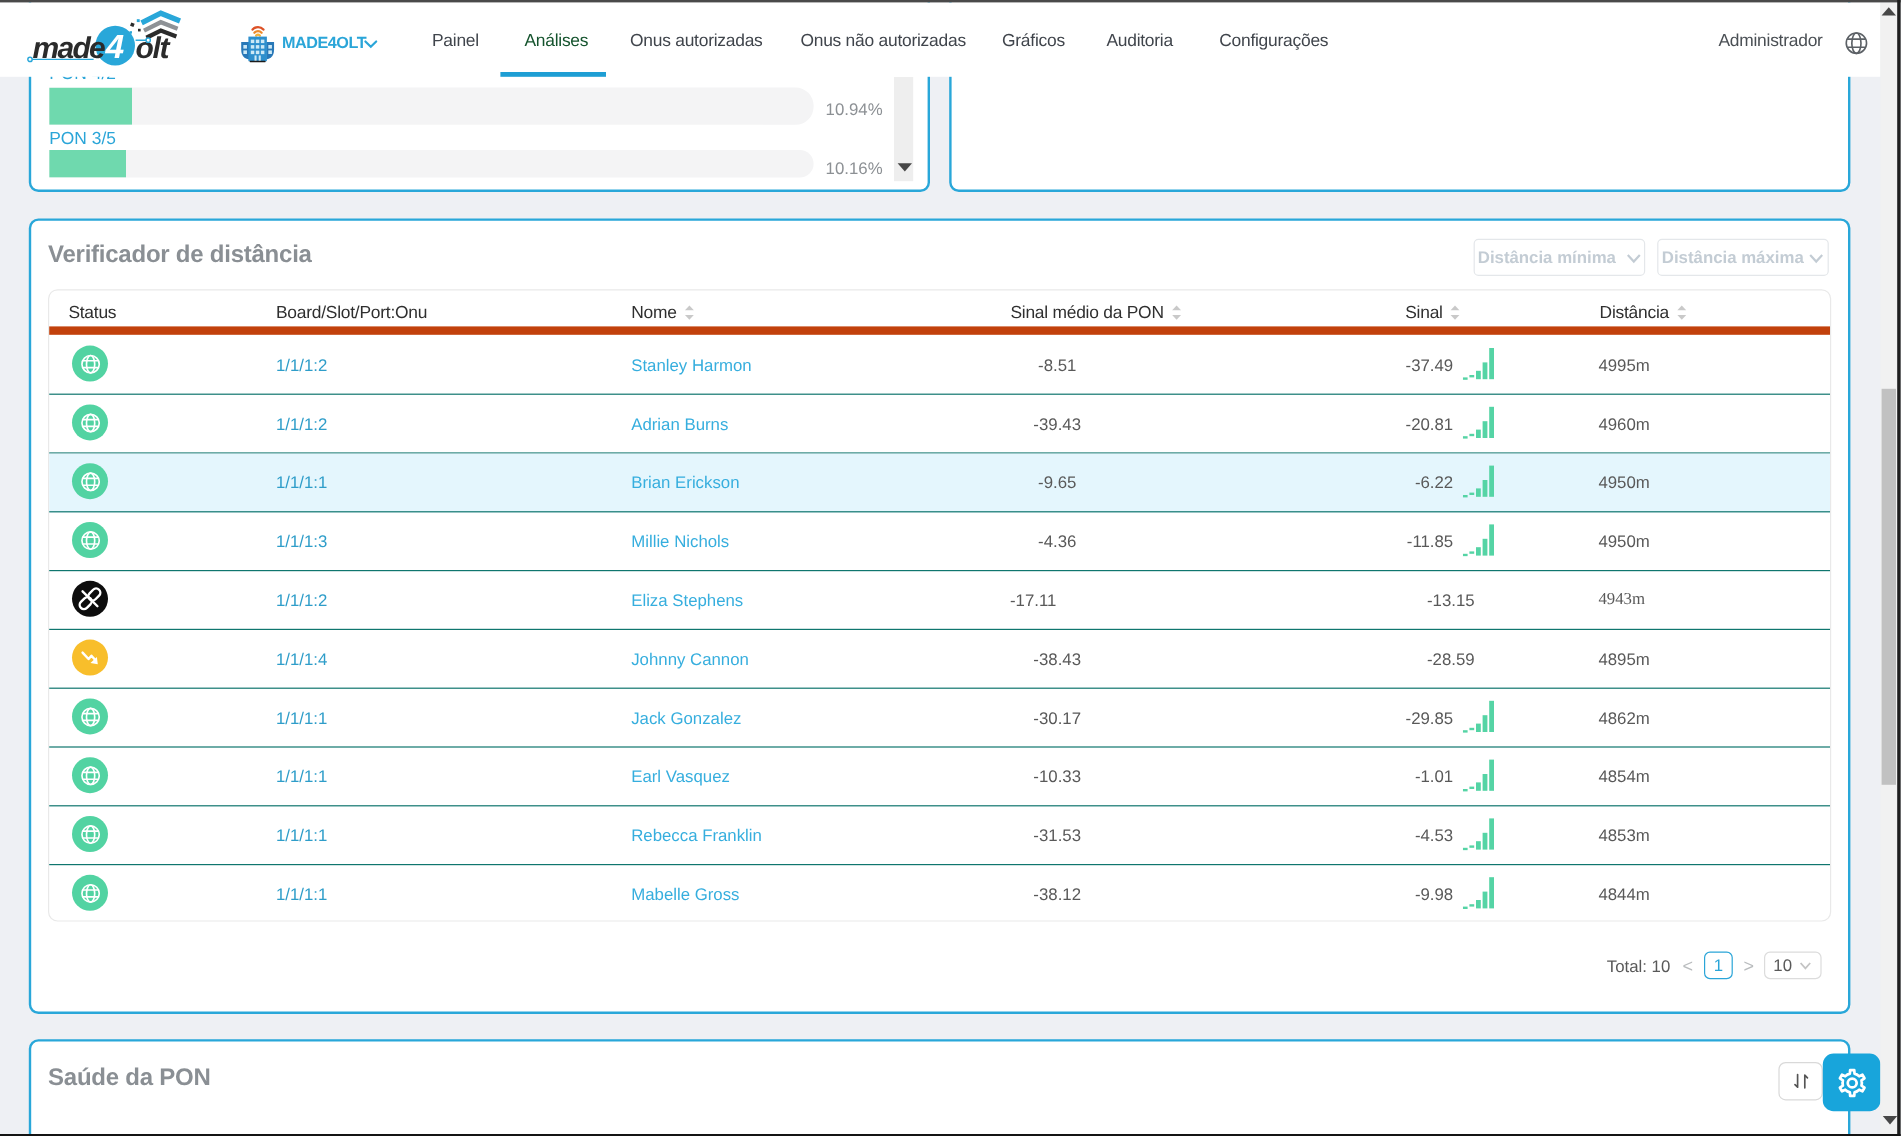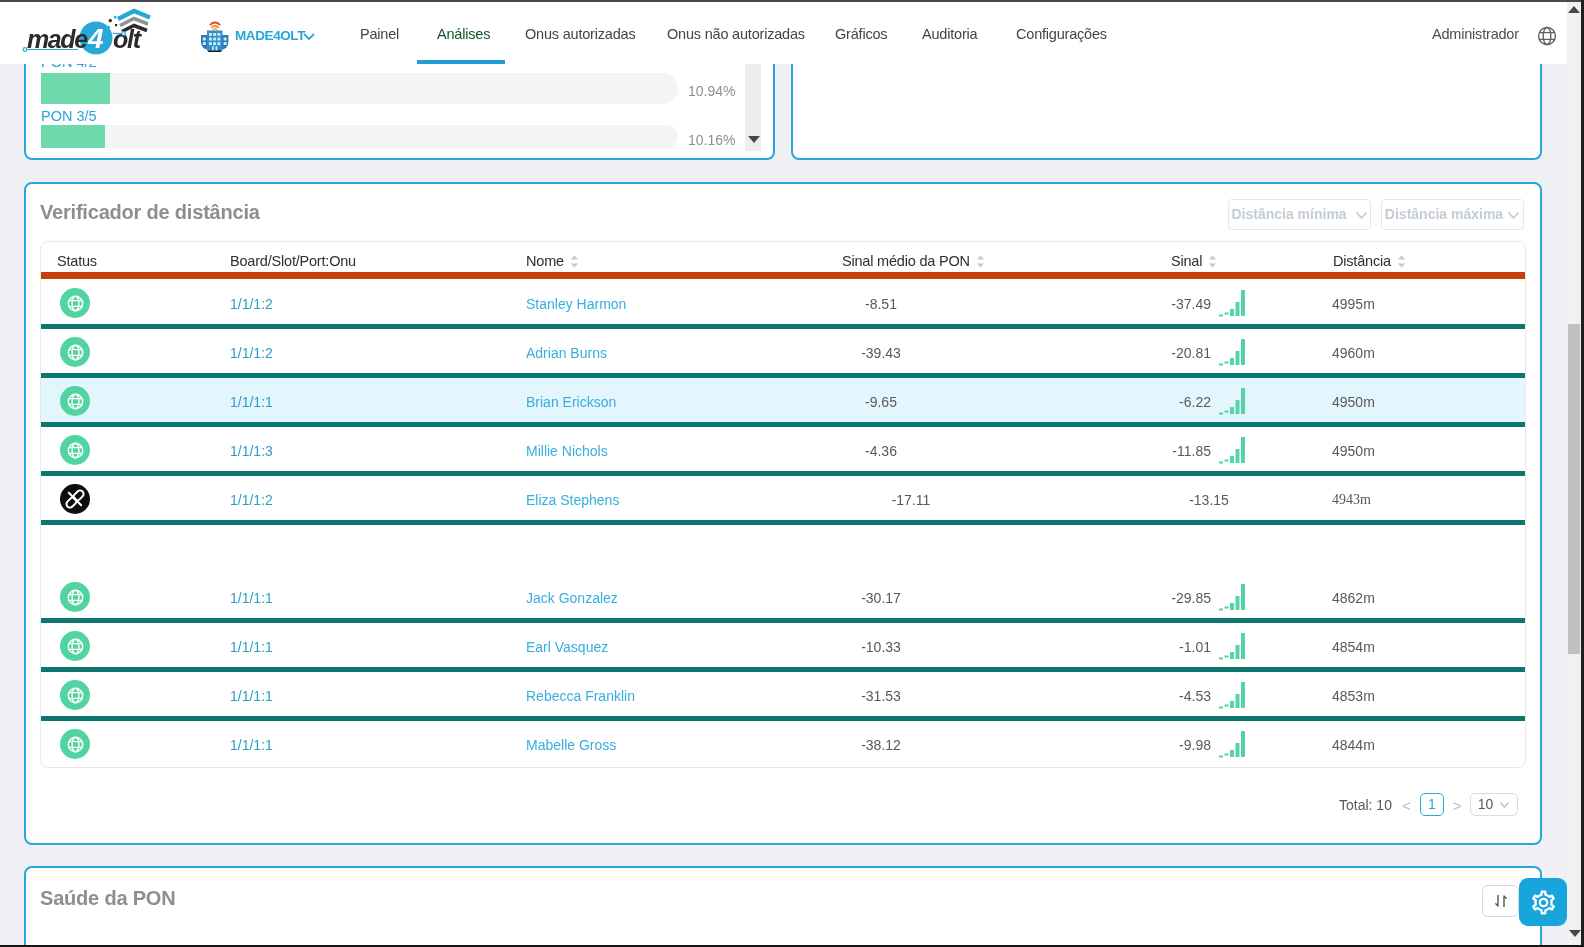--- a/index.html
+++ b/index.html
@@ -39,21 +39,21 @@
 .tri-dn { width:0; height:0; border-left:6px solid transparent; border-right:6px solid transparent; border-top:7.5px solid #474747; position:absolute; }
 .tri-up { width:0; height:0; border-left:6px solid transparent; border-right:6px solid transparent; border-bottom:7.5px solid #474747; position:absolute; }
 
 
 .fbtn { position:absolute; top:15px; width:143px; height:31px; border:1px solid #e4e7ea; border-radius:4px; color:#c3ccd4; font-weight:bold; font-size:14px; text-align:center; line-height:29px; background:#fff; white-space:nowrap; overflow:hidden; }
 
 
 .table { position:absolute; left:14px; top:57px; width:1486px; height:527px; border:1px solid #e9e9e9; border-radius:8px; }
 .thead { position:absolute; left:0; top:0; width:100%; height:37px; border-bottom:7px solid #c2410c; }
 .th { position:absolute; top:11px; font-size:14.5px; color:#2f2f2f; letter-spacing:-0.2px; }
-.row { position:absolute; left:0; width:1484px; height:49px; border-bottom:5px solid #0f766e; }
+.row { position:absolute; left:0; width:1484px; height:49px; border-bottom:1px solid #0f766e; }
 .row:last-of-type { border-bottom:none; }
 .cell { position:absolute; top:16px; font-size:14px; color:#595959; }
 .blink { color:#2e9dc9; }
 .nlink { color:#36aede; }
 .sicon { position:absolute; left:19px; top:8.5px; width:30px; height:30px; border-radius:50%; }
 .hl { background:#e4f6fd; }
 .chart { position:absolute; left:1178px; top:9px; }
 .sorter { display:inline-block; vertical-align:-2px; margin-left:6px; }
 
 
@@ -224,23 +224,38 @@
           <svg width="30" height="30" viewBox="0 0 30 30" style="position:absolute;left:0;top:0;">
 <g fill="none" stroke="#fff" stroke-width="2" stroke-linecap="round">
 <rect x="15.1" y="5.8" width="7" height="11.2" rx="3.5" transform="rotate(45 18.6 11.4)"></rect>
 <rect x="7.9" y="13" width="7" height="11.2" rx="3.5" transform="rotate(45 11.4 18.6)"></rect>
 <path d="M8.8 8.8 L21.2 21.2"></path>
 </g>
           </svg>
         </div>
 <div class="cell blink" style="left:189px;">1/1/1:2</div>
 <div class="cell nlink" style="left:485px;">Eliza Stephens</div>
-<div class="cell" style="left:790px; width:160px; text-align:center;">-17.11</div>
+<div class="cell" style="left:740px; width:160px; text-align:center;">-17.11</div>
 <div class="cell" style="left:1088px; width:160px; text-align:center;">-13.15</div>
 <div class="cell" style="left:1291px;font-family:Liberation Serif, serif;">4943m</div>
+</div>
+<div class="row" style="top:282.5px;">
+<div class="sicon" style="background:#f8be2b;">
+          <svg width="30" height="30" viewBox="0 0 30 30" style="position:absolute;left:0;top:0;">
+<g fill="none" stroke="#fff" stroke-width="2" stroke-linecap="round" stroke-linejoin="round">
+<path d="M8.8 10.8 L13.8 16.2 L16.2 13.4 L19.4 17"></path>
+</g>
+<path d="M20.7 14.4 L21.5 20.5 L15.4 19.6 Z" fill="#fff"></path>
+          </svg>
+        </div>
+<div class="cell blink" style="left:189px;">1/1/1:4</div>
+<div class="cell nlink" style="left:485px;">Johnny Cannon</div>
+<div class="cell" style="left:760px; width:160px; text-align:center;">-38.43</div>
+<div class="cell" style="left:1088px; width:160px; text-align:center;">-28.59</div>
+<div class="cell" style="left:1291px;">4895m</div>
 </div>
 <div class="row" style="top:331.5px;">
 <div class="sicon" style="background:#52d3a2;">
           <svg width="19" height="19" viewBox="0 0 20 20" style="position:absolute;left:5.5px;top:5.5px;">
 <g fill="none" stroke="#fff" stroke-width="1.45">
 <circle cx="10" cy="10" r="7.6"></circle>
 <ellipse cx="10" cy="10" rx="3.6" ry="7.6"></ellipse>
 <path d="M3 7 H17 M3 13 H17"></path>
 </g>
           </svg>

